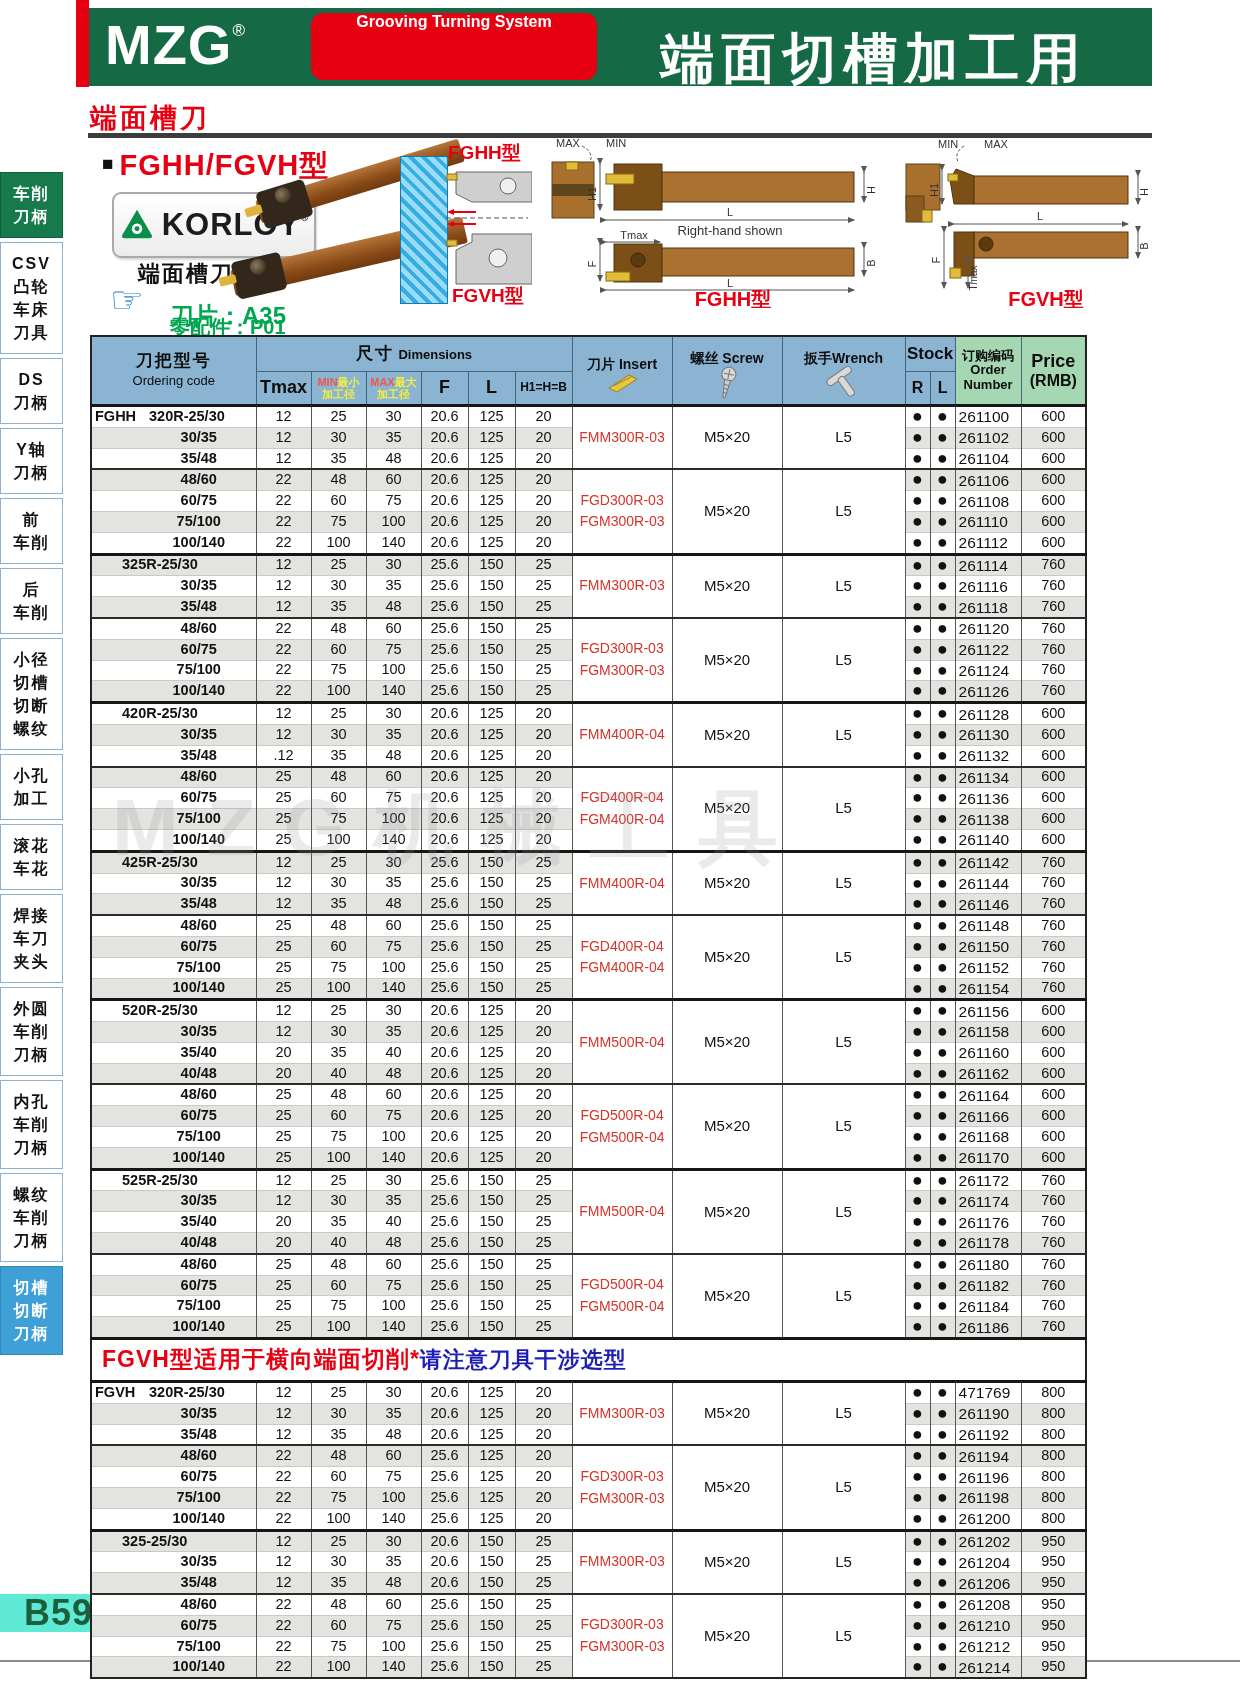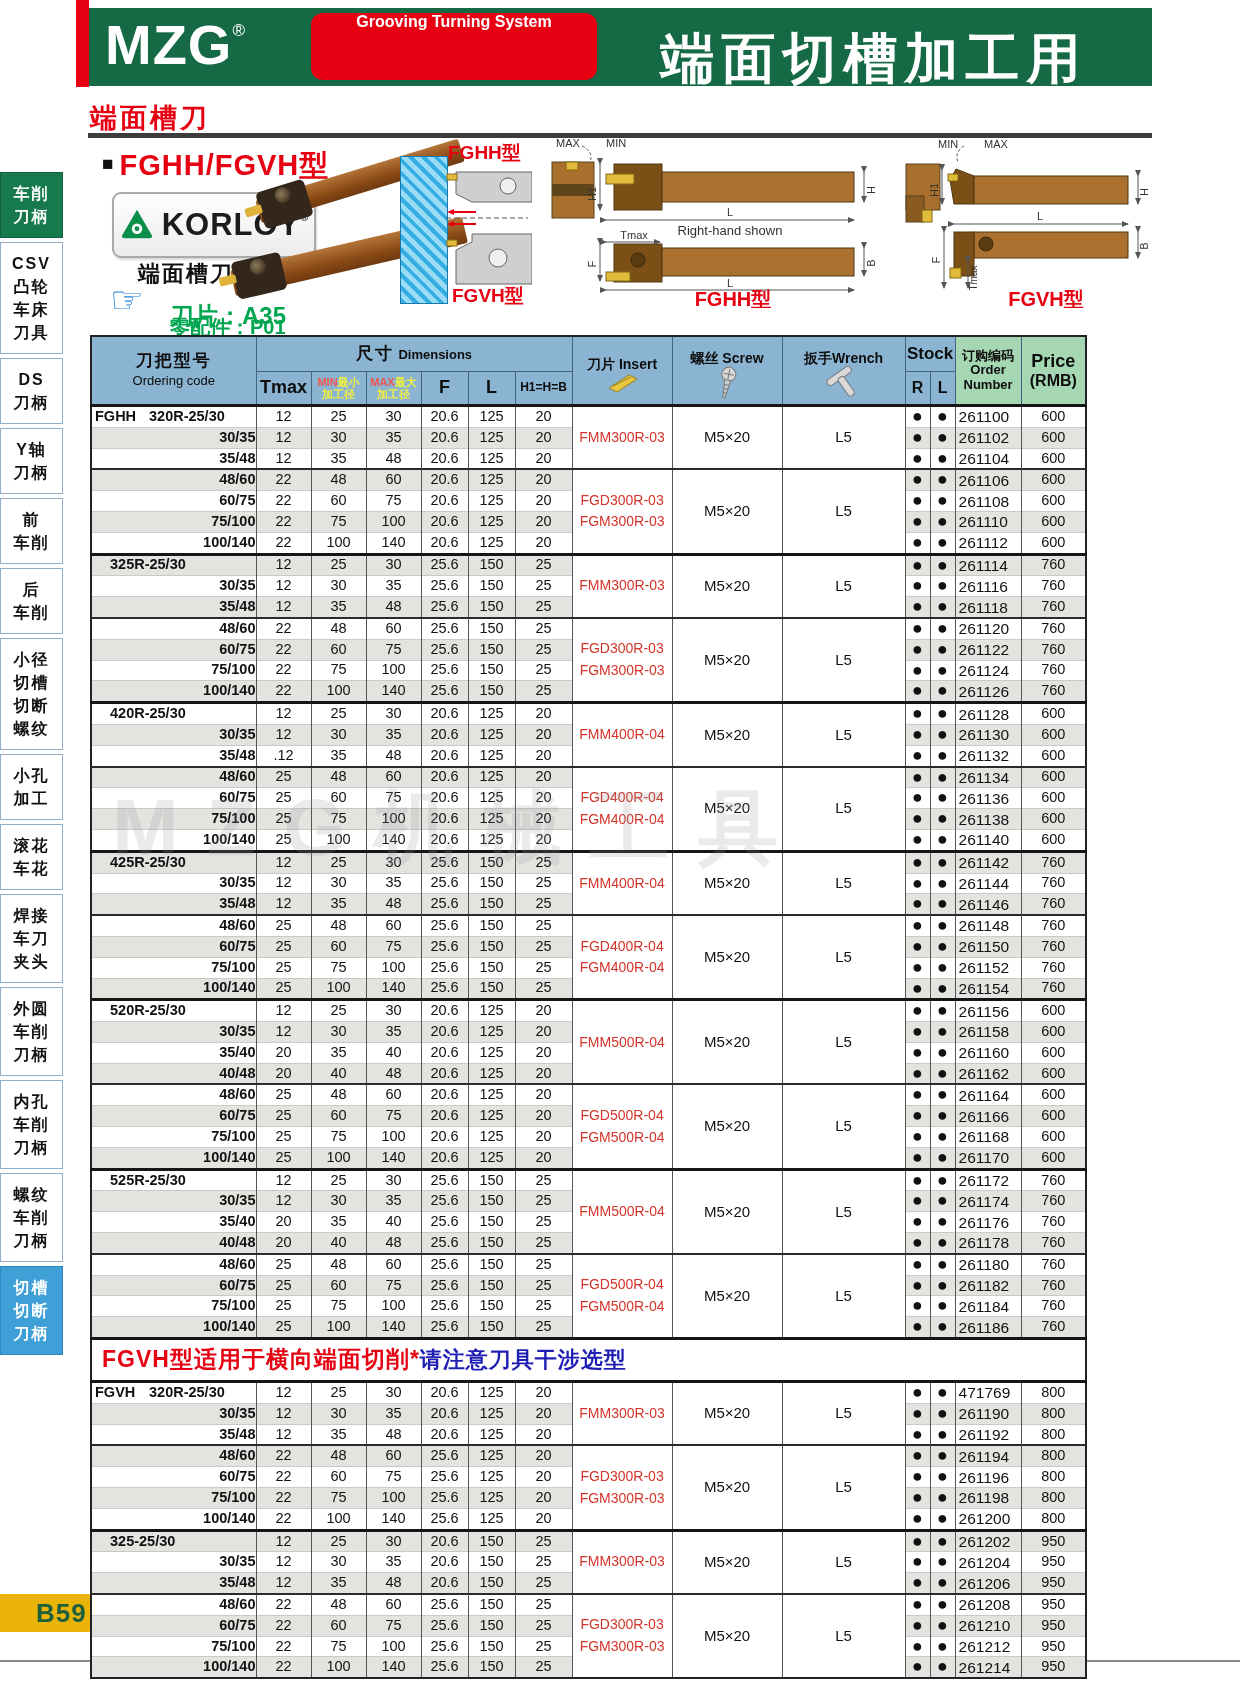--- a/index.html
+++ b/index.html
@@ -71,44 +71,44 @@
   .h-order{font-size:13px;line-height:15px;}
   .h-price .p1{font-size:18px;}
   .h-price .p2{font-size:16px;font-weight:bold;}
   .cat td{border-left:1px solid #555;border-right:1px solid #555;border-top:1px solid #c9c9c6;
           text-align:center;font-size:14.5px;padding:0;line-height:1.1;background:#fff;}
   tr.r-fghh{height:19.5px;} tr.r-fgvh{height:18px;}
   tr.zebra td{background:#e3e3e0;}
   td.merge{background:#fff !important;}
   tr.grp-start td{border-top:2px solid #2b2b2b;}
   tr.sec-start td{border-top:3px solid #161616;}
-  td.code{font-weight:bold;text-align:right;}
+  td.code{font-weight:bold;}
   td.code.first{text-align:left;}
   td.code.first .pfx{display:inline-block;width:54px;padding-left:3px;}
-  td.code.first.nopfx{padding-left:18px;margin-left:15px;}
+  td.code.first.nopfx{padding-left:30px;margin-left:15px;}
   td.code.sub{padding-left:50px;}
   td.insert{color:#d4342a;white-space:pre-line;font-size:14px;line-height:1.55;}
   td.screw,td.wrench{font-size:15px;}
   td.dot{font-size:18px;font-weight:bold;}
   td.order{text-align:left;padding-left:3px;font-size:15.5px;}
   td.price{font-size:14.5px;}
   tr.notice-row td{height:40px;background:#fff !important;text-align:left;padding-left:10px;
                    border-top:3px solid #161616;border-bottom:3px solid #161616;}
   .n-red{color:#e60012;font-size:23px;font-weight:bold;letter-spacing:1px;}
   .n-blue{color:#1e1eb4;font-size:22px;font-weight:bold;letter-spacing:1px;}
   
   .sidebar{position:absolute;left:0;top:172px;width:63px;z-index:3;}
   .side-item{border:1px solid #8fb0cc;background:#fff;margin-bottom:4px;padding:9px 0;text-align:center;
              font-size:16px;font-weight:bold;line-height:23px;white-space:pre-line;color:#111;letter-spacing:2px;}
   .side-item.active{background:#177a4c;color:#fff;border-color:#116140;}
   .side-item.blue{background:#3fa0d8;color:#fff;border-color:#2f88bd;}
   
-  .b59{position:absolute;left:0;top:1594px;width:104px;height:38px;background:#eab308;border-radius:0 18px 18px 0;
-       display:flex;align-items:center;padding-left:36px;box-sizing:border-box;
-       font-size:26px;font-weight:bold;color:#1d5f3c;letter-spacing:1px;}
+  .b59{position:absolute;left:0;top:1594px;width:104px;height:38px;background:#5eead4;border-radius:0 18px 18px 0;
+       display:flex;align-items:center;padding-left:24px;box-sizing:border-box;
+       font-size:36px;font-weight:bold;color:#1d5f3c;letter-spacing:1px;}
   .bottom-line{position:absolute;left:0;top:1660px;width:1240px;height:2px;background:#8a8a8a;}
   .footer{position:absolute;left:762px;top:1548px;width:440px;}
   .f-line{display:flex;align-items:center;gap:9px;margin-bottom:9px;}
   .f-gray{color:#b5b5b2;font-size:19px;}
   .f-red{color:#f28080;font-size:19px;font-weight:bold;}
   .f-red.u{text-decoration:underline;}
   .skype-blob{background:#9fd8f2;color:#fff;font-style:italic;font-weight:bold;font-size:20px;
               border-radius:14px;padding:1px 10px;}
   .qq-circle{width:34px;height:34px;border-radius:50%;background:radial-gradient(circle at 35% 30%,#ffe98a,#f4c21a);}
   .qq-block{line-height:21px;}

